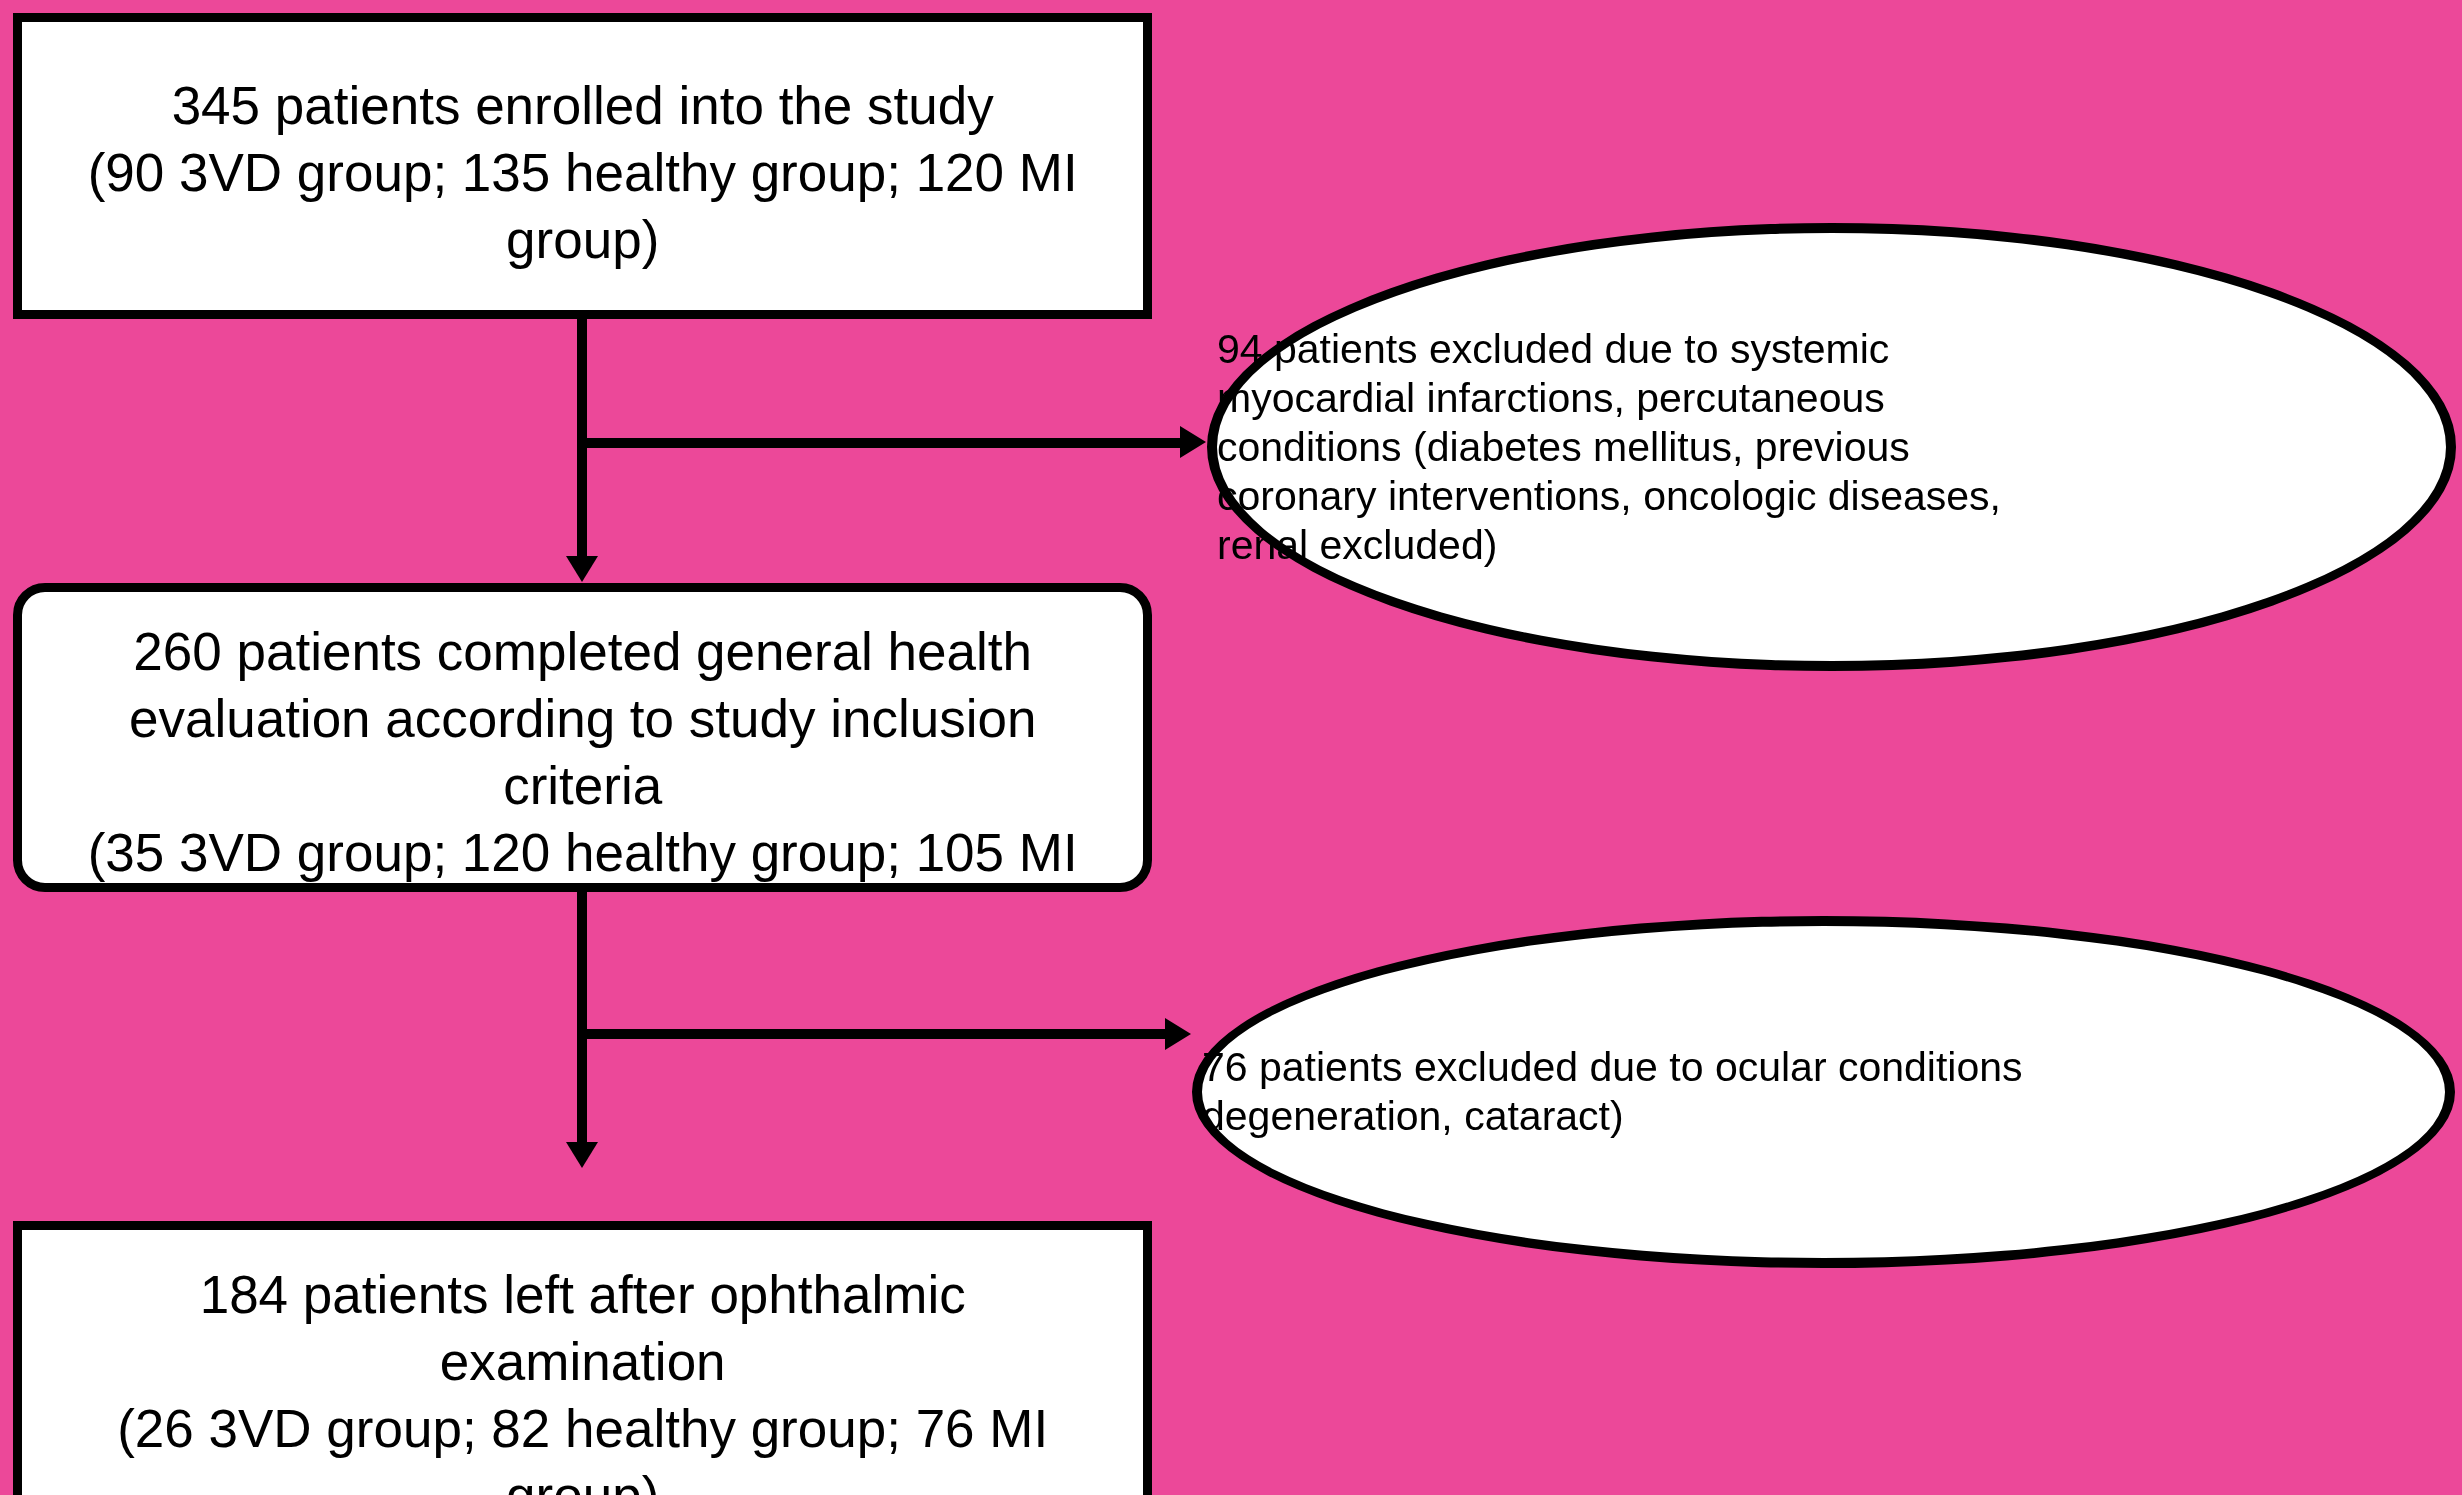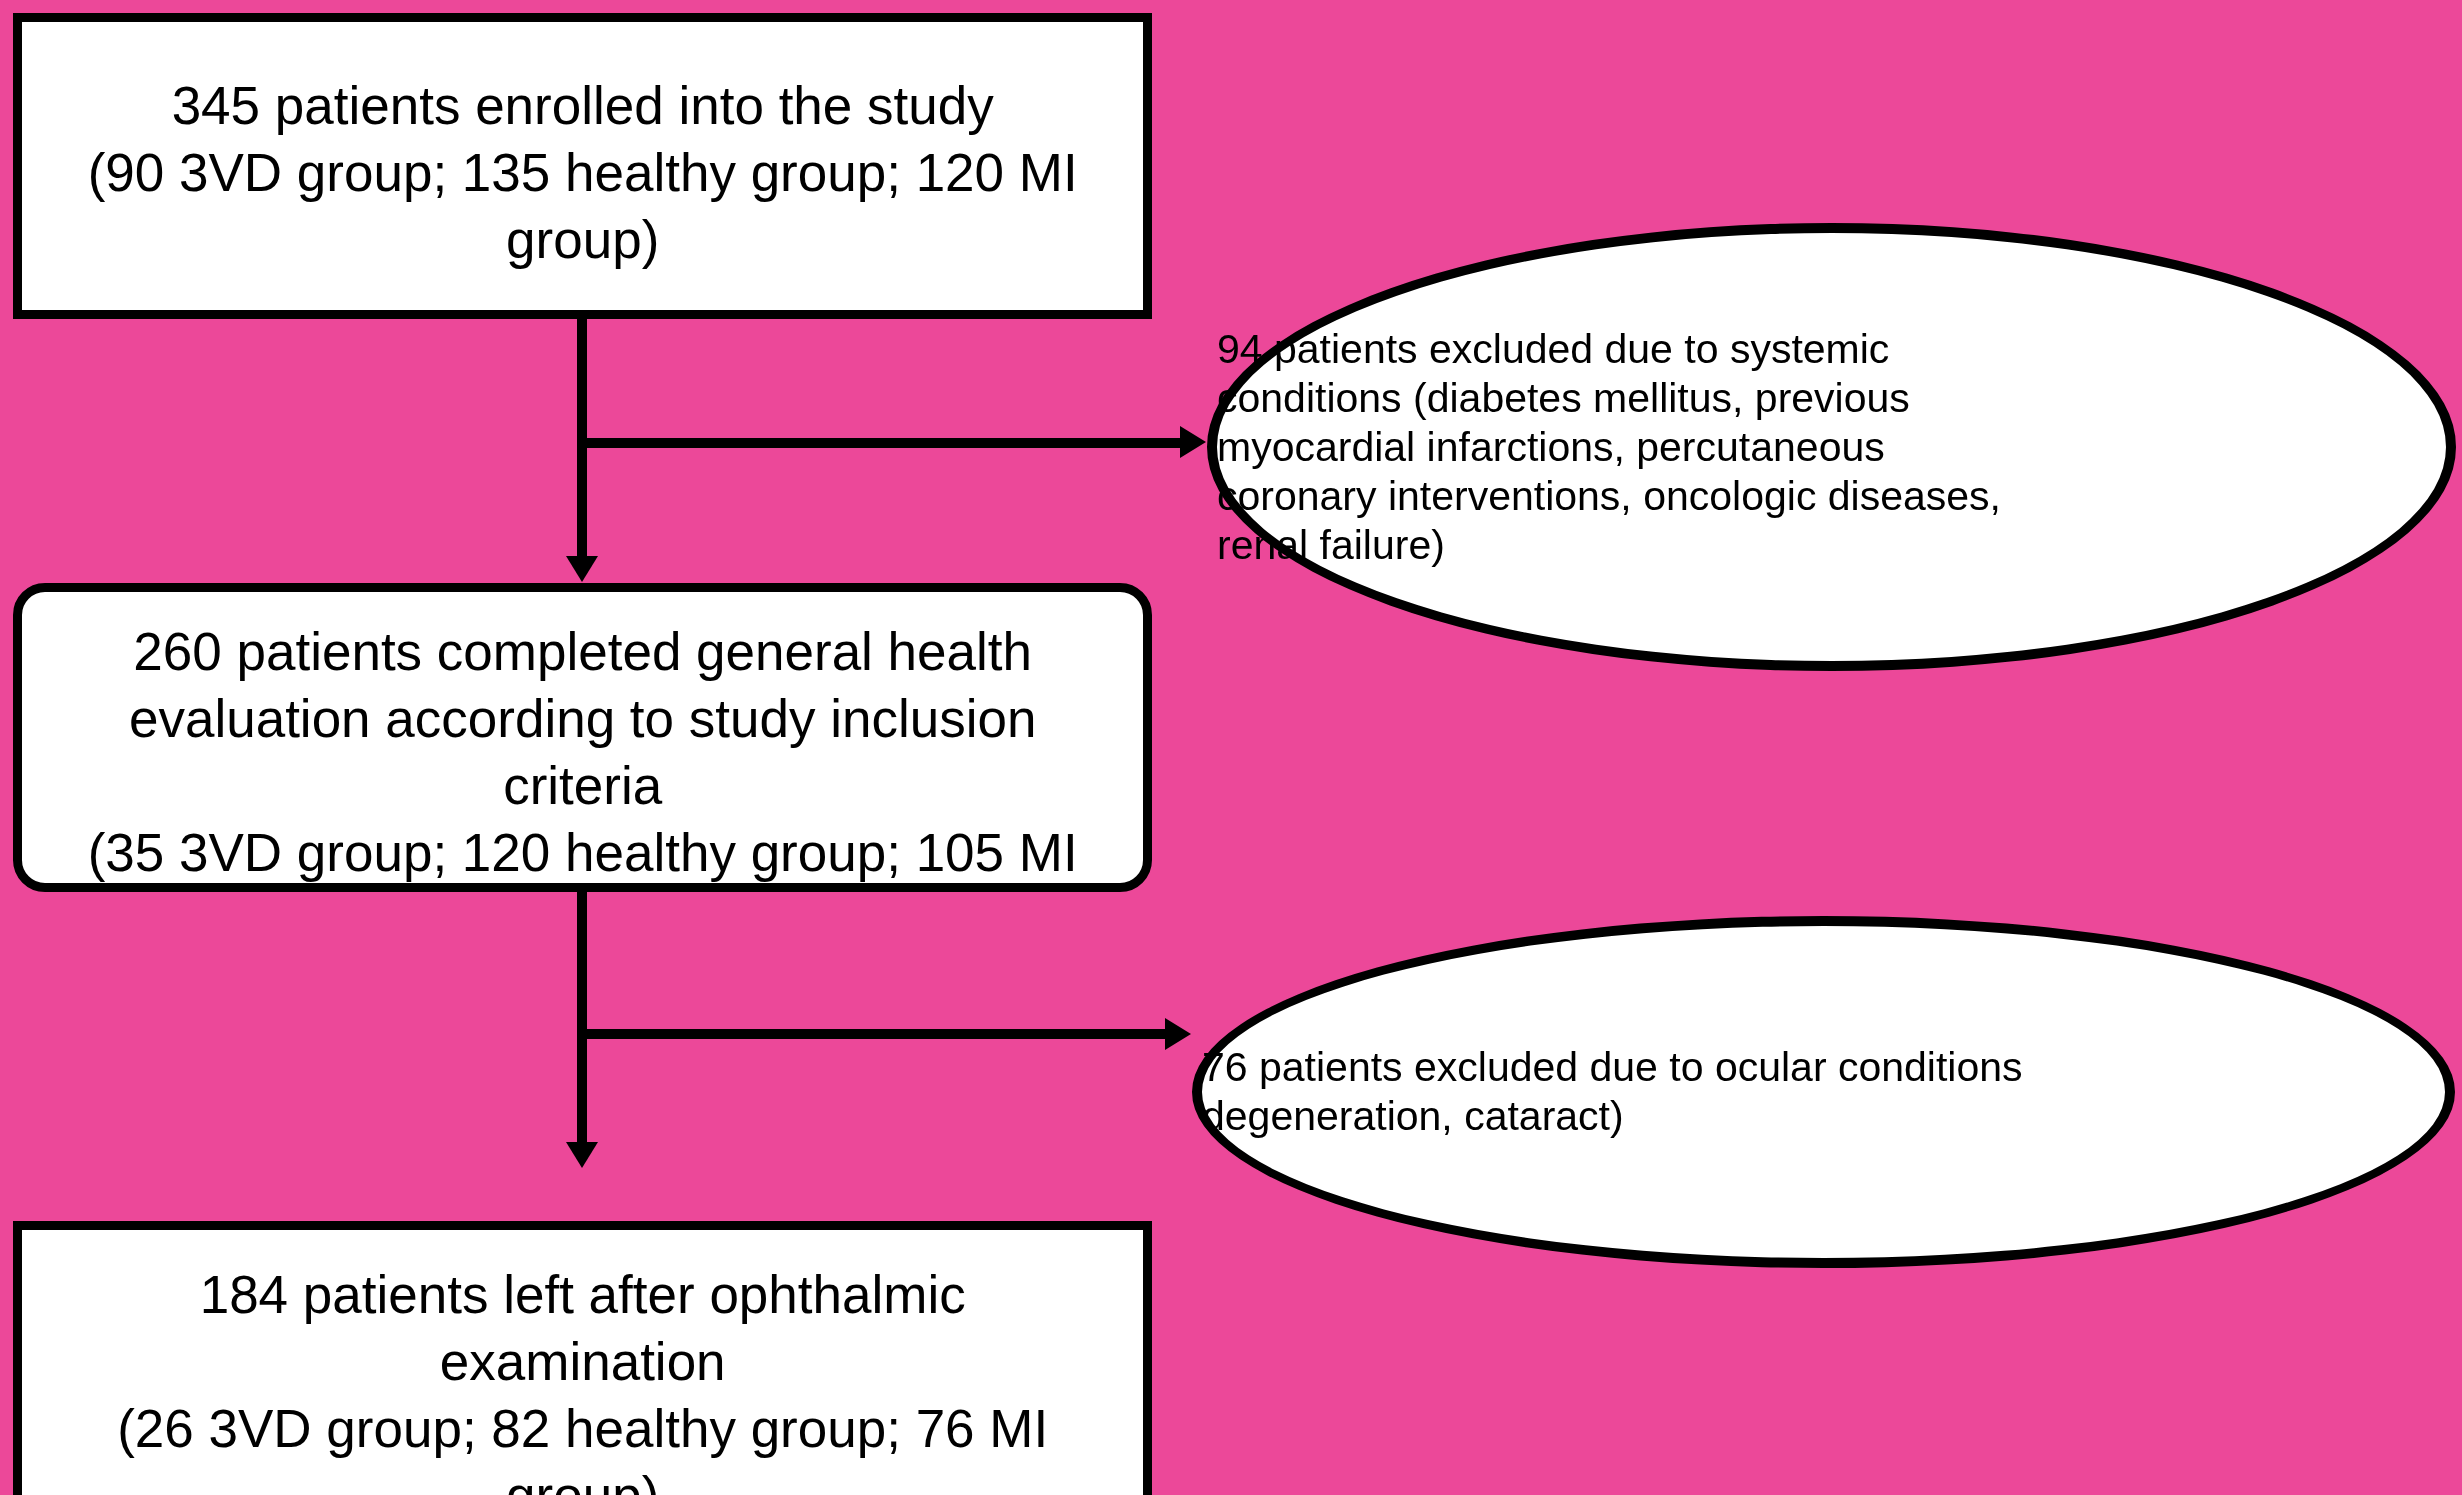--- a/index.html
+++ b/index.html
@@ -109,24 +109,24 @@
 
   <div class="flowbox" id="box-final">
     <div class="tline">184 patients left after ophthalmic</div>
     <div class="tline">examination</div>
     <div class="tline">(26 3VD group; 82 healthy group; 76 MI</div>
     <div class="tline">group)</div>
   </div>
 
   <div class="flowellipse" id="ellipse-systemic">
     <div class="tline">94 patients excluded due to systemic</div>
+    <div class="tline">myocardial infarctions, percutaneous</div>
     <div class="tline">conditions (diabetes mellitus, previous</div>
-    <div class="tline">myocardial infarctions, percutaneous</div>
     <div class="tline">coronary interventions, oncologic diseases,</div>
-    <div class="tline">renal failure)</div>
+    <div class="tline">renal excluded)</div>
   </div>
 
   <div class="flowellipse" id="ellipse-ocular">
     <div class="tline">76 patients excluded due to ocular conditions</div>
     <div class="tline">degeneration, cataract)</div>
   </div>
 
   <div class="conn" id="vline-1"></div>
   <div class="arrow-down" id="arrowhead-down-1"></div>
 

